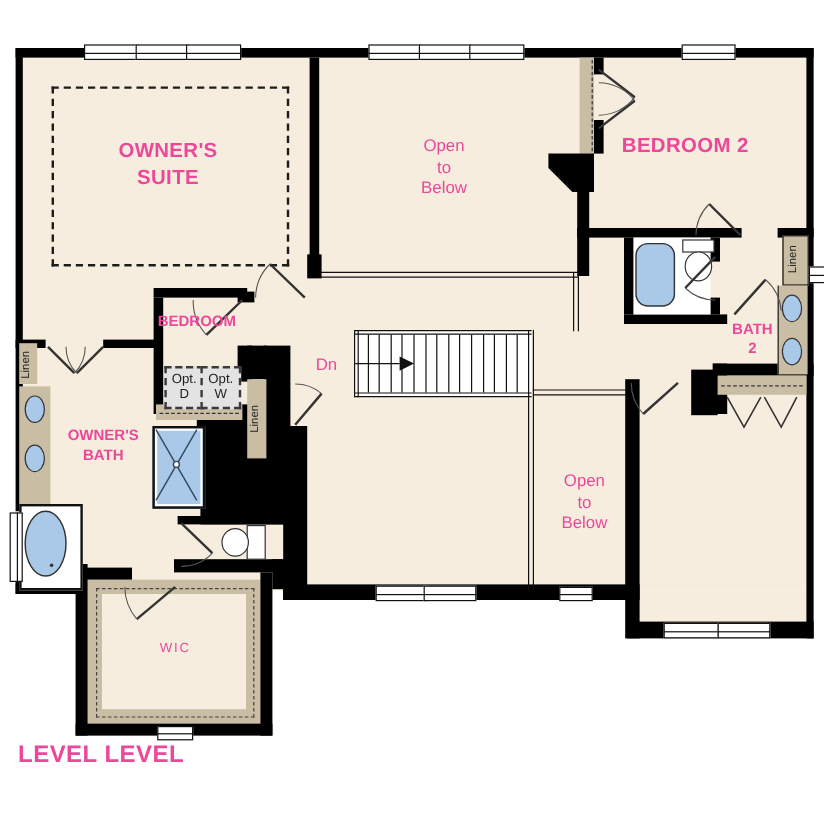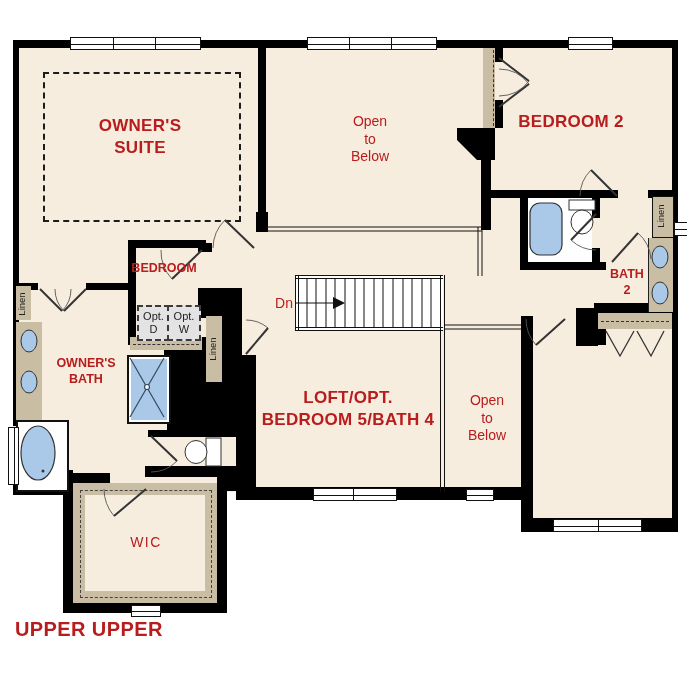--- a/index.html
+++ b/index.html
@@ -16,25 +16,25 @@
   .dash-thin{position:absolute;border:1px dashed #444}
   .optbox{position:absolute;background:#e3e3e3;border:2px dashed #3a3a3a;
           display:flex;align-items:center;justify-content:center;text-align:center;
           font-size:11px;line-height:1.15;color:#222;white-space:pre-line}
   .hdash{position:absolute;left:3px;right:3px;top:50%;border-top:1px dashed #333}
   .vdash{position:absolute;top:2px;bottom:2px;right:1px;border-left:1px dashed #333}
   .shower{position:absolute;left:127px;top:355px;width:40px;height:65px;background:#aac9e9;
           border:2px solid #111;box-shadow:inset 0 0 0 2px #fff}
   .tubdeck{position:absolute;left:16px;top:420px;width:49px;height:68px;background:#fff;
            border:2px solid #111}
-  .lbl{position:absolute;color:#b91c1c;text-align:center;white-space:pre-line}
+  .lbl{position:absolute;color:#ec4899;text-align:center;white-space:pre-line}
   .room-lg{font-size:17px;font-weight:bold;line-height:1.28;letter-spacing:.3px}
   .room-md{font-size:12.5px;font-weight:bold;line-height:1.25}
   .room-sm{font-size:14px;line-height:1.25}
-  .wic-lbl{font-size:14px;letter-spacing:1.5px}
+  .wic-lbl{font-size:11px;letter-spacing:1.5px}
   .linen{font-size:9.5px;transform:rotate(-90deg);transform-origin:center;color:#222}
   .title{font-size:20px;font-weight:bold;letter-spacing:.4px}
   svg{position:absolute;left:0;top:0}
 </style>
 </head>
 <body>
 
 <div id="plan">
 
   <div class="f" style="left:13px;top:40px;width:665px;height:452px"></div>
@@ -265,29 +265,27 @@
     </g>
   </svg>
 
   <div class="lbl room-lg" style="left:60px;top:115px;width:160px">OWNER'S
 SUITE</div>
   <div class="lbl room-sm" style="left:330px;top:113px;width:80px">Open
 to
 Below</div>
   <div class="lbl room-lg" style="left:491px;top:111px;width:160px">BEDROOM 2</div>
   <div class="lbl room-md" style="left:129px;top:261px;width:70px">BEDROOM</div>
-  <div class="lbl room-sm" style="left:274px;top:295px;width:20px">Dn</div>
+  <div class="lbl room-sm" style="left:262px;top:295px;width:20px">Dn</div>
   <div class="lbl room-md" style="left:46px;top:356px;width:80px">OWNER'S
 BATH</div>
   <div class="lbl room-md" style="left:600px;top:267px;width:54px">BATH
 2</div>
-  <div class="lbl room-lg" style="left:248px;top:387px;width:200px">LOFT/OPT.
-BEDROOM 5/BATH 4</div>
   <div class="lbl room-sm" style="left:447px;top:392px;width:80px">Open
 to
 Below</div>
   <div class="lbl wic-lbl" style="left:116px;top:534px;width:60px">WIC</div>
   <div class="lbl linen" style="left:6px;top:297px;width:34px;height:14px">Linen</div>
   <div class="lbl linen" style="left:197px;top:342px;width:34px;height:14px">Linen</div>
   <div class="lbl linen" style="left:645px;top:209px;width:34px;height:14px">Linen</div>
-  <div class="lbl title" style="left:15px;top:618px;width:200px;text-align:left">UPPER UPPER</div>
+  <div class="lbl title" style="left:15px;top:618px;width:200px;text-align:left">LEVEL LEVEL</div>
 
 </div>
 
 </body></html>

